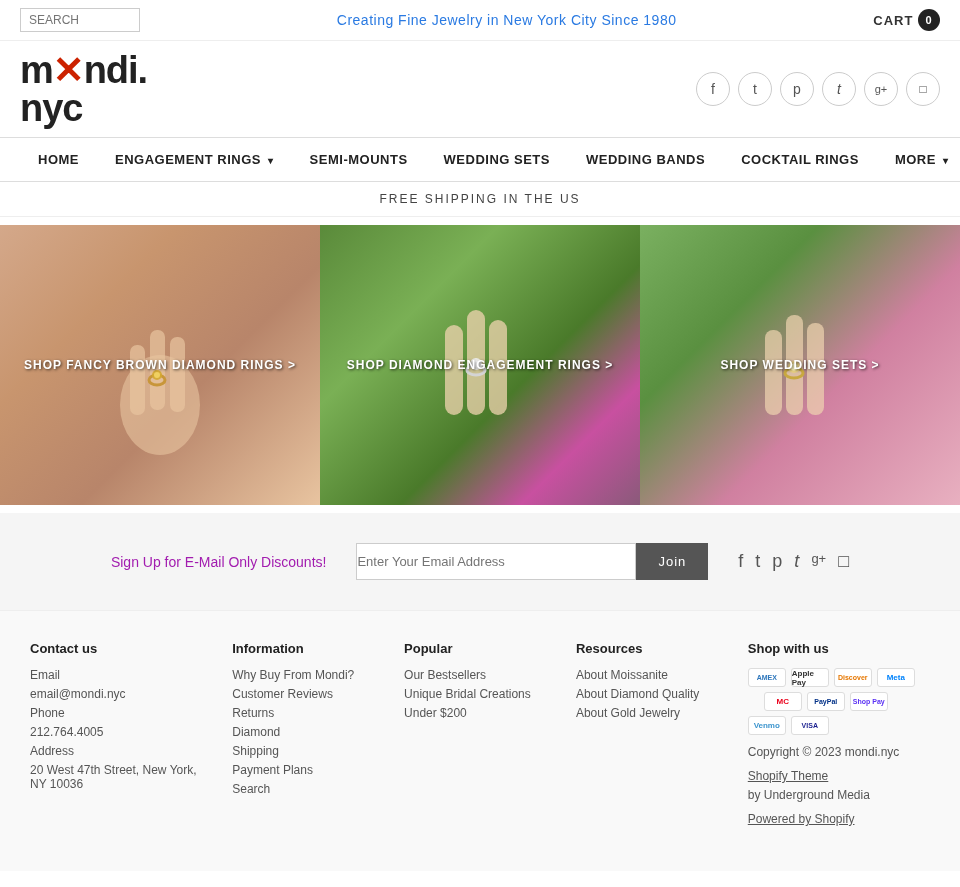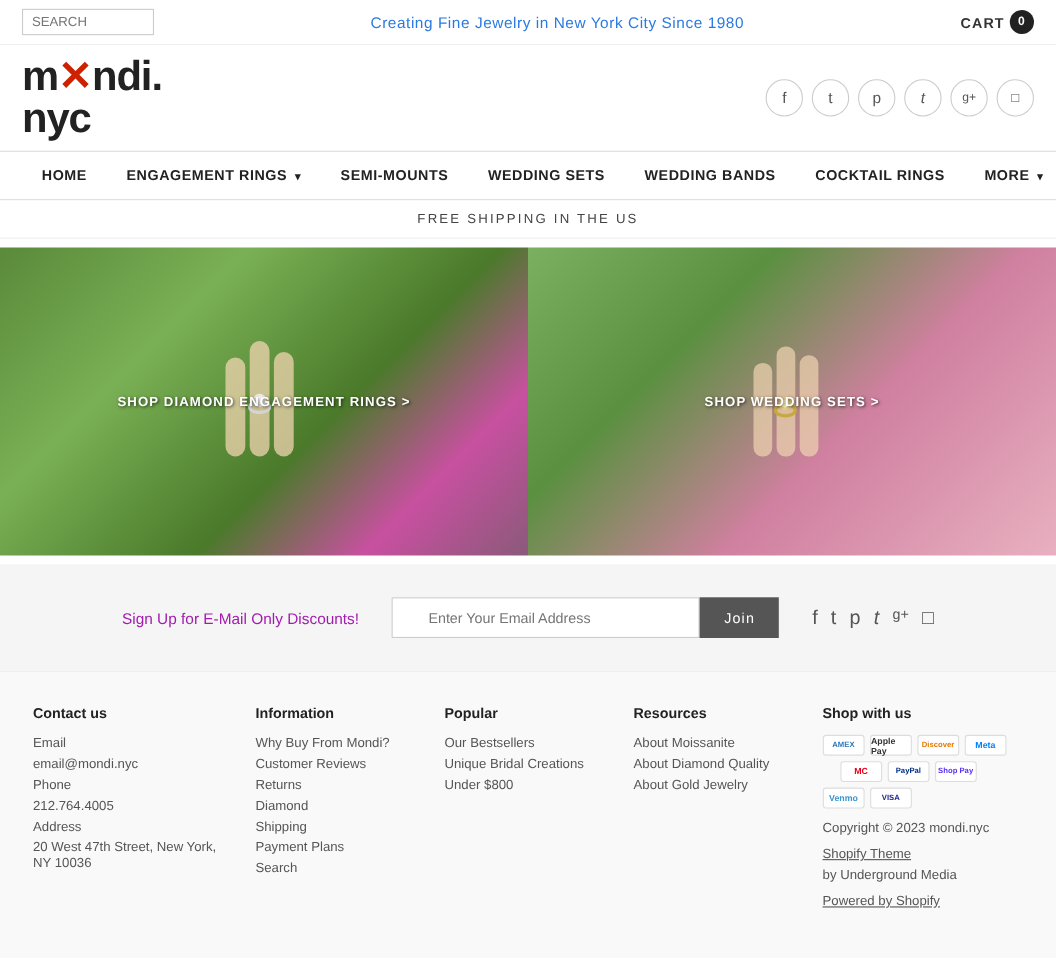--- a/index.html
+++ b/index.html
@@ -171,21 +171,21 @@
     .signup-label {
       font-size: 14px;
       color: #a21caf;
     }
     .signup-form {
       display: flex;
       gap: 0;
     }
     .signup-input {
       border: 1px solid #ccc;
-      padding: 10px 32px;
+      padding: 10px 0;
       font-size: 13px;
       width: 280px;
       color: #999;
     }
     .join-btn {
       background: #555;
       color: #fff;
       border: none;
       padding: 10px 22px;
       font-size: 13px;
@@ -295,20 +295,38 @@
     <div class="nav-item">WEDDING SETS</div>
     <div class="nav-item">WEDDING BANDS</div>
     <div class="nav-item">COCKTAIL RINGS</div>
     <div class="nav-item">MORE <span class="arrow">▾</span></div>
   </div>
 </nav>
 
 <div class="shipping-banner">FREE SHIPPING IN THE US</div>
 
 <div class="promo-grid">
+  <div class="promo-item promo-item-1">
+    <div class="ring-hand-1">
+
+      <svg width="120" height="180" viewBox="0 0 120 180">
+
+        <ellipse cx="60" cy="130" rx="40" ry="50" fill="#e8c4a0" opacity="0.6"></ellipse>
+
+        <rect x="30" y="70" width="15" height="70" rx="7" fill="#e8c4a0" opacity="0.7"></rect>
+        <rect x="50" y="55" width="15" height="80" rx="7" fill="#e8c4a0" opacity="0.7"></rect>
+        <rect x="70" y="62" width="15" height="75" rx="7" fill="#e8c4a0" opacity="0.7"></rect>
+
+        <ellipse cx="57" cy="105" rx="8" ry="5" fill="none" stroke="#c8963a" stroke-width="3"></ellipse>
+        <circle cx="57" cy="100" r="5" fill="#d4a830" opacity="0.9"></circle>
+        <circle cx="57" cy="100" r="3" fill="#f0d060"></circle>
+      </svg>
+    </div>
+    <div class="overlay-text">SHOP FANCY BROWN DIAMOND RINGS &gt;</div>
+  </div>
   <div class="promo-item promo-item-2">
     <div class="ring-hand-2">
       <svg width="120" height="200" viewBox="0 0 120 200">
         <rect x="25" y="60" width="18" height="90" rx="9" fill="#f0d4b0" opacity="0.75"></rect>
         <rect x="47" y="45" width="18" height="105" rx="9" fill="#f0d4b0" opacity="0.75"></rect>
         <rect x="69" y="55" width="18" height="95" rx="9" fill="#f0d4b0" opacity="0.75"></rect>
         <ellipse cx="56" cy="105" rx="9" ry="5" fill="none" stroke="#d4d4d4" stroke-width="3"></ellipse>
         <circle cx="56" cy="99" r="6" fill="#efefef" opacity="0.9"></circle>
         <circle cx="56" cy="99" r="3.5" fill="#fff"></circle>
       </svg>
@@ -367,21 +385,21 @@
       <a>Diamond</a>
       <a>Shipping</a>
       <a>Payment Plans</a>
       <a>Search</a>
     </div>
 
     <div class="footer-col">
       <h4>Popular</h4>
       <a>Our Bestsellers</a>
       <a>Unique Bridal Creations</a>
-      <a>Under $800</a>
+      <a>Under $200</a>
     </div>
 
     <div class="footer-col">
       <h4>Resources</h4>
       <a>About Moissanite</a>
       <a>About Diamond Quality</a>
       <a>About Gold Jewelry</a>
     </div>
 
     <div class="footer-col">

